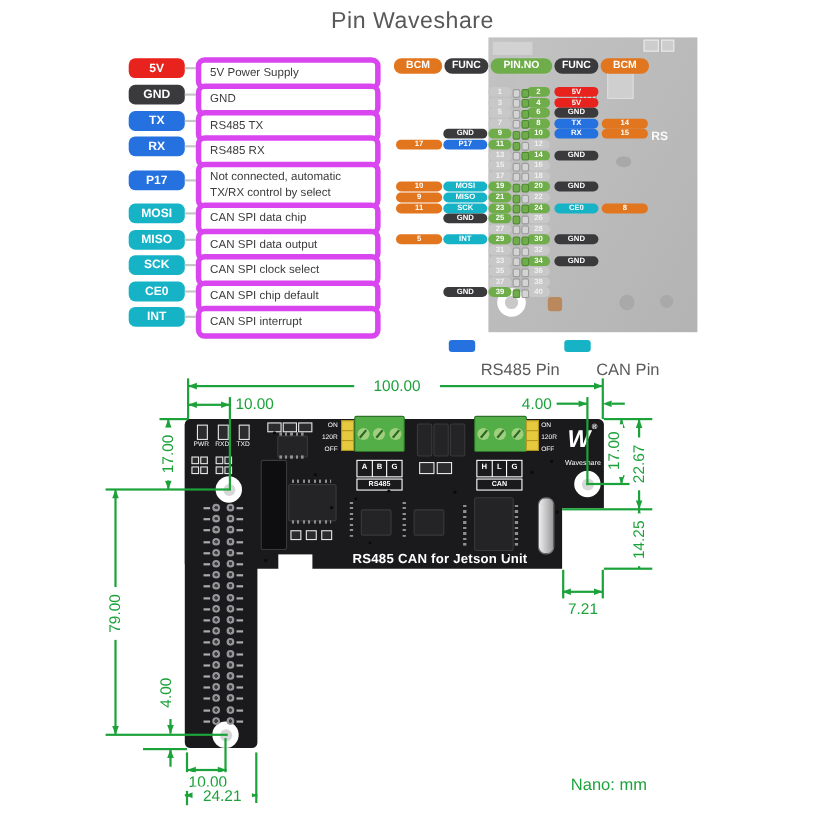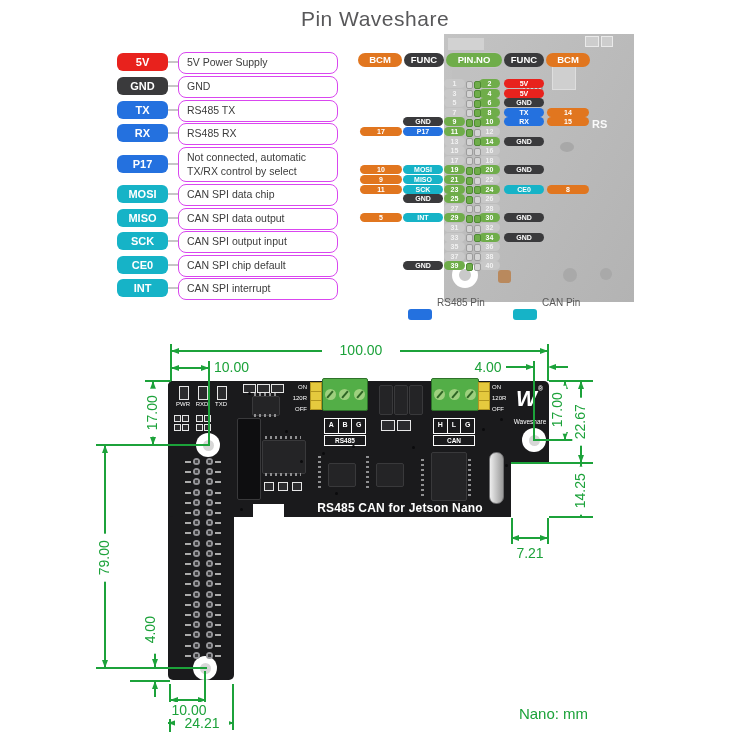--- a/index.html
+++ b/index.html
@@ -5,32 +5,32 @@
   html,body{margin:0;padding:0;background:#fff;}
   #stage{position:relative;width:750px;height:750px;background:#fff;overflow:hidden;
          font-family:"Liberation Sans","DejaVu Sans",sans-serif;}
   .abs{position:absolute;}
   .title{position:absolute;left:0;top:7px;width:750px;text-align:center;
          font-size:21px;color:#58585a;letter-spacing:.5px;}
   
   .lbadge{position:absolute;left:117px;width:51px;height:18px;border-radius:6px;
           color:#fff;font-size:11px;font-weight:bold;text-align:center;line-height:18px;}
   .lconn{position:absolute;left:168px;width:10px;height:2px;background:#c6c6c6;}
-  .lbox{position:absolute;left:178px;width:142px;border:1px solid #d946ef;border-radius:8px;
+  .lbox{position:absolute;left:178px;width:142px;border:5px solid #d946ef;border-radius:8px;
         background:#fff;color:#3c3c3c;font-size:10.5px;line-height:1.25;
         display:flex;align-items:center;padding:1px 8px;}
   
   .photo{position:absolute;left:444px;top:34px;width:190px;height:268px;
          background:linear-gradient(120deg,#c3c3c3,#b3b3b3);}
   .hbadge{position:absolute;top:53px;height:14px;border-radius:7px;color:#fff;
           font-size:9.5px;font-weight:bold;text-align:center;line-height:14px;}
   .pbadge{position:absolute;height:9px;border-radius:4.5px;color:#fff;font-size:7px;
           font-weight:bold;text-align:center;line-height:9.5px;}
   .pad{position:absolute;width:5px;height:6px;border-radius:2px;}
-  .swlabel{position:absolute;top:297px;font-size:10px;color:#5a5a5a;}
+  .swlabel{position:absolute;top:328px;font-size:15px;color:#5a5a5a;}
   .swatch{position:absolute;top:309px;width:24px;height:11px;border-radius:3px;}
   
   .board{position:absolute;background:#1a1a1c;border-radius:5px;}
   .hole{position:absolute;width:24px;height:24px;border-radius:50%;background:#fff;}
   .hole:after{content:"";position:absolute;left:6.5px;top:6.5px;width:11px;height:11px;
               border-radius:50%;background:#d7d7d7;}
   .term{position:absolute;background:#53ae47;border:1px solid #2e722a;border-radius:2px;
         display:flex;justify-content:space-around;align-items:center;}
   .term i{display:block;width:11px;height:11px;border-radius:50%;background:#9ed07e;position:relative;}
   .term i:after{content:"";position:absolute;left:4.5px;top:1px;width:2px;height:9px;
@@ -85,21 +85,21 @@
       <div class="lconn" style="top: 162.5px;"></div>
       <div class="lbox" style="top: 147px; height: 31px;">Not connected, automatic TX/RX control by select</div>
       <div class="lbadge" style="top: 185px; background: rgb(22, 179, 199);">MOSI</div>
       <div class="lconn" style="top: 193px;"></div>
       <div class="lbox" style="top: 184px; height: 18px;">CAN SPI data chip</div>
       <div class="lbadge" style="top: 209px; background: rgb(22, 179, 199);">MISO</div>
       <div class="lconn" style="top: 217px;"></div>
       <div class="lbox" style="top: 208px; height: 18px;">CAN SPI data output</div>
       <div class="lbadge" style="top: 232px; background: rgb(22, 179, 199);">SCK</div>
       <div class="lconn" style="top: 240px;"></div>
-      <div class="lbox" style="top: 231px; height: 18px;">CAN SPI output input</div>
+      <div class="lbox" style="top: 231px; height: 18px;">CAN SPI clock select</div>
       <div class="lbadge" style="top: 256px; background: rgb(22, 179, 199);">CE0</div>
       <div class="lconn" style="top: 264px;"></div>
       <div class="lbox" style="top: 255px; height: 18px;">CAN SPI chip default</div>
       <div class="lbadge" style="top: 279px; background: rgb(22, 179, 199);">INT</div>
       <div class="lconn" style="top: 287px;"></div>
       <div class="lbox" style="top: 278px; height: 18px;">CAN SPI interrupt</div>
     </div>
 
   <div id="pindiag">
     <div class="photo">
@@ -325,21 +325,21 @@
 
     <div class="vpins" style="left:318px;top:456px;height:32px"></div>
     <div class="chip" style="left:328px;top:463px;width:26px;height:22px"></div>
     <div class="vpins" style="left:366px;top:456px;height:32px"></div>
     <div class="chip" style="left:376px;top:463px;width:26px;height:22px"></div>
     <div class="vpins" style="left:421px;top:458px;height:38px"></div>
     <div class="chip" style="left:431px;top:452px;width:34px;height:47px"></div>
     <div class="vpins" style="left:468px;top:458px;height:38px"></div>
     <div class="abs" style="left:489px;top:452px;width:13px;height:50px;border-radius:7px;border:1px solid #6f6f71;background:linear-gradient(90deg,#ededed,#9a9a9a)"></div>
 
-    <div class="abs" style="left:300px;top:501px;width:200px;text-align:center;color:#fff;font-size:12px;font-weight:bold;letter-spacing:.2px">RS485 CAN for Jetson Nano</div>
+    <div class="abs" style="left:300px;top:501px;width:200px;text-align:center;color:#fff;font-size:12px;font-weight:bold;letter-spacing:.2px">RS485 CAN for Jetson Unit</div>
 
     <div class="hole" style="left:196px;top:433px"></div>
     <div class="hole" style="left:522px;top:428px"></div>
     <div class="hole" style="left:193px;top:656px"></div>
 
     <div id="hdrpads">
         <div class="abs" style="left: 193px; top: 458px; width: 7px; height: 7px; border-radius: 50%; background: radial-gradient(circle, rgb(60, 60, 62) 0px, rgb(60, 60, 62) 30%, rgb(150, 150, 154) 35%);"></div>
         <div class="abs" style="left: 206px; top: 458px; width: 7px; height: 7px; border-radius: 50%; background: radial-gradient(circle, rgb(60, 60, 62) 0px, rgb(60, 60, 62) 30%, rgb(150, 150, 154) 35%);"></div>
         <div class="abs" style="left: 185px; top: 461px; width: 6px; height: 2px; background: rgb(207, 207, 207); opacity: 0.8;"></div>
         <div class="abs" style="left: 215px; top: 461px; width: 6px; height: 2px; background: rgb(207, 207, 207); opacity: 0.8;"></div>

